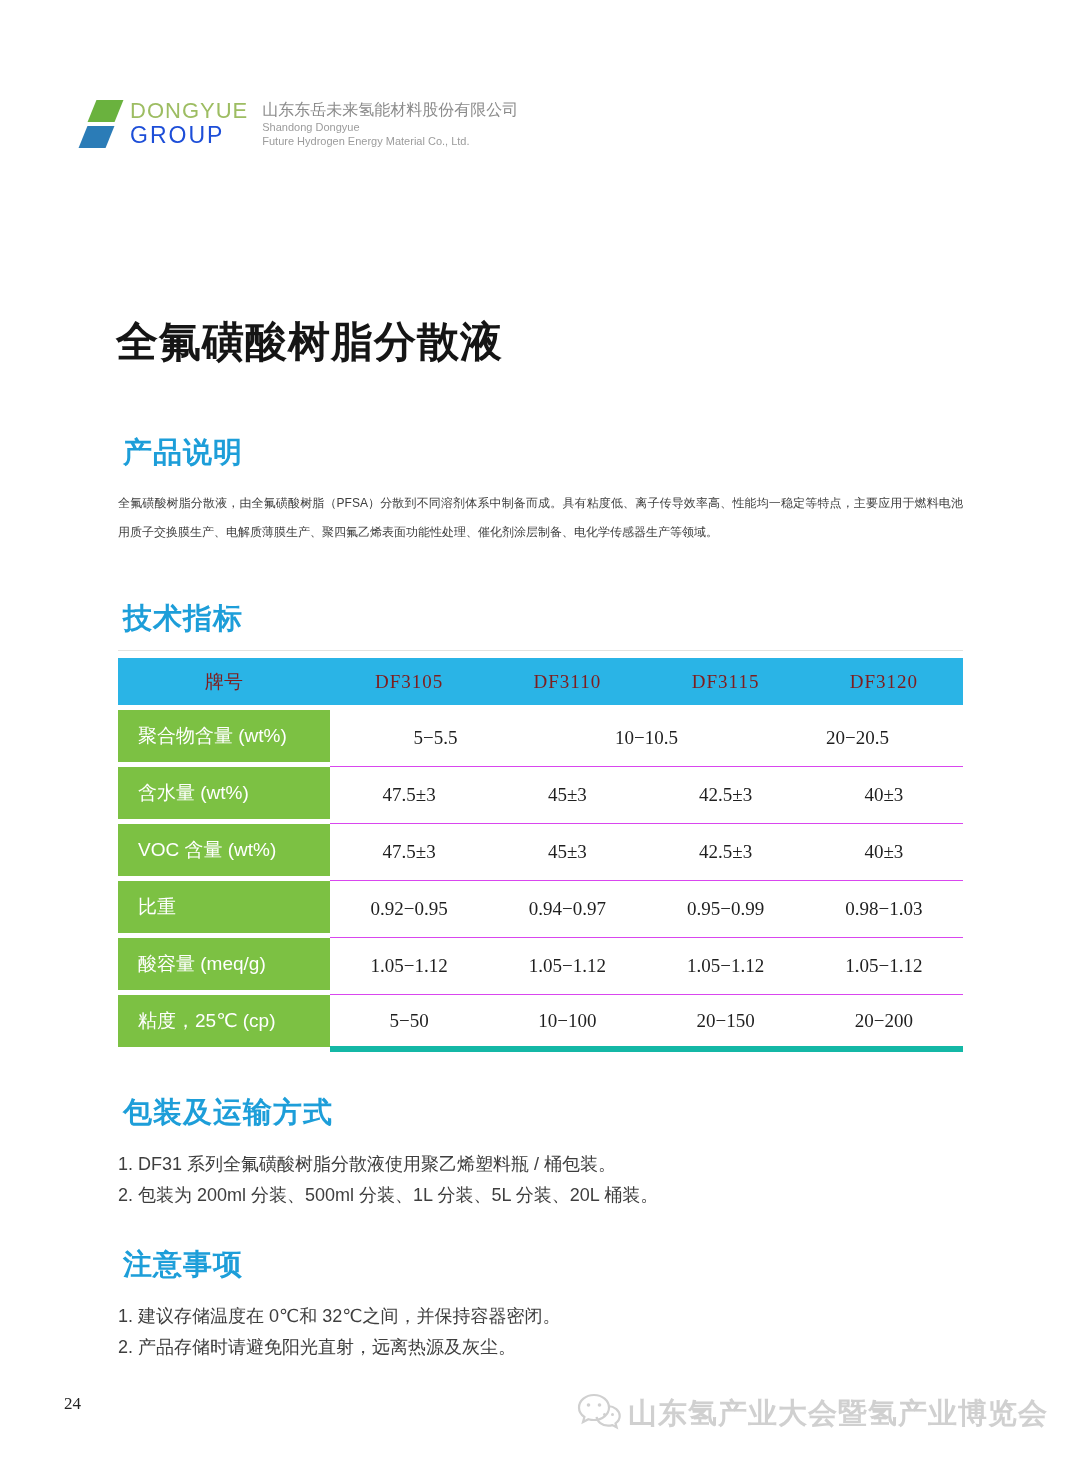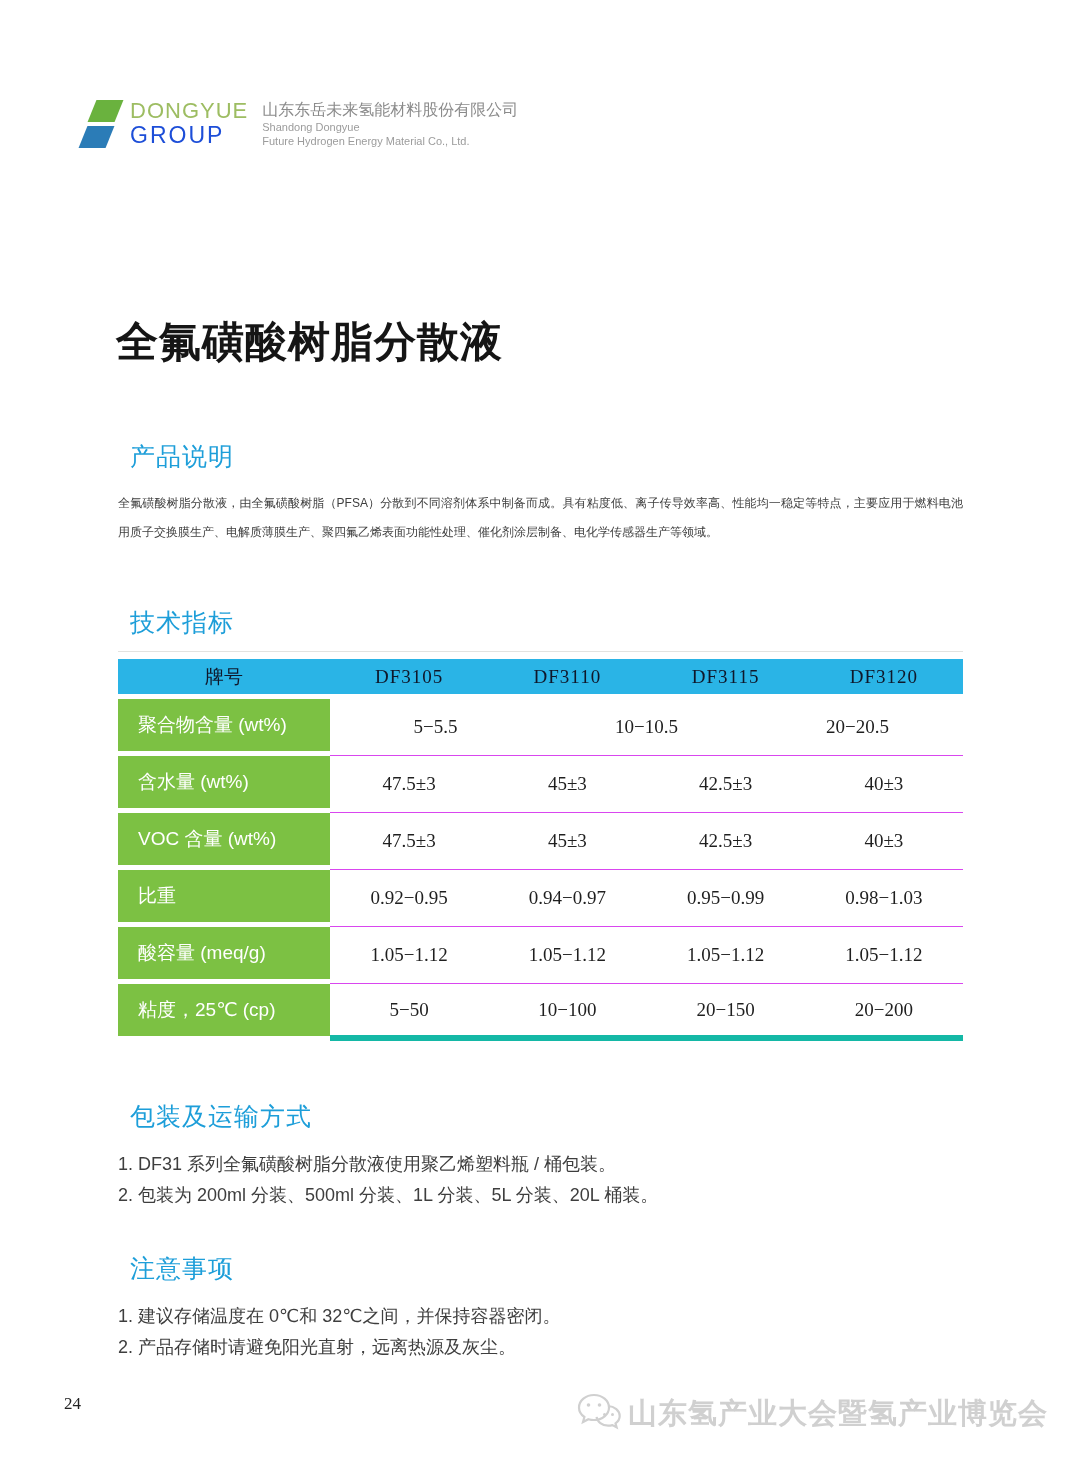--- a/index.html
+++ b/index.html
@@ -26,29 +26,29 @@
   .company-en{font-size:11px;color:#9c9c9c;line-height:14px;}
 
   
   .doc-title{
     position:absolute;top:314px;left:116px;margin:0;
     font-size:42px;font-weight:800;color:#151515;letter-spacing:1px;text-align:right;
   }
 
   
   .sec{position:absolute;left:118px;width:845px;}
-  .sec h2{margin:12px;font-size:25px;font-weight:400;color:#1d9ed9;letter-spacing:1px;}
+  .sec h2{margin:5px;font-size:29px;font-weight:700;color:#1d9ed9;letter-spacing:1px;}
   .sec-desc{top:428px;}
   .sec-desc p{margin:16px 0 0;font-size:12px;line-height:29px;color:#3e3e3e;text-align:justify;}
 
   
   .sec-specs{top:594px;}
   .pre-rule{height:1px;background:#e3e3e0;margin-top:11px;}
   .spec-table{margin-top:7px;}
-  .t-header{display:flex;height:35px;background:#2ab4e6;color:#0f172a;margin-bottom:5px;}
+  .t-header{display:flex;height:47px;background:#2ab4e6;color:#7f1d1d;margin-bottom:5px;}
   .t-header .th-label{width:212px;display:flex;align-items:center;justify-content:center;font-size:19px;}
   .t-header .th{flex:1;display:flex;align-items:center;justify-content:center;font-size:19px;
     font-family:"Liberation Serif","DejaVu Serif",serif;letter-spacing:1px;}
   .t-row{display:flex;height:57px;}
   .t-label{
     width:212px;height:52px;background:#7cc143;color:#ffffff;
     display:flex;align-items:center;padding-left:20px;box-sizing:border-box;
     font-size:19px;flex:0 0 212px;
   }
   .t-cells{flex:1;display:flex;border-bottom:1px solid #d946ef;}

